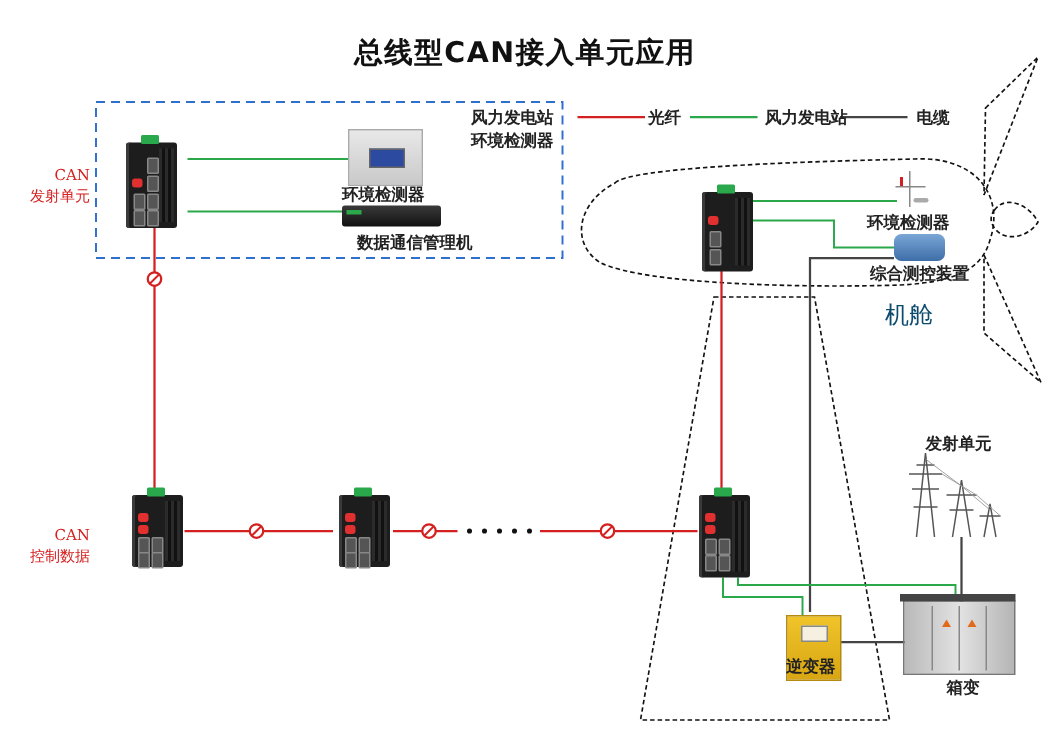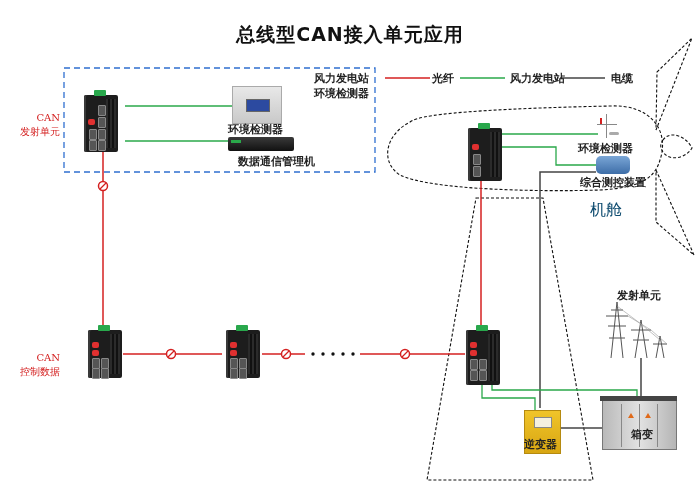--- a/index.html
+++ b/index.html
@@ -204,15 +204,15 @@
 <div class="abs lbl" style="left:524px;top:437px;">逆变器</div>
 
 <div class="abs" style="left:602px;top:400px;width:73px;height:48px;background:linear-gradient(90deg,#b9b9b9,#e2e2e2,#b5b5b5);border:1px solid #777;">
   <div style="position:absolute;left:-3px;top:-5px;width:77px;height:5px;background:#444;"></div>
   <div style="position:absolute;left:18px;top:3px;width:1px;height:43px;background:#888;"></div>
   <div style="position:absolute;left:36px;top:3px;width:1px;height:43px;background:#888;"></div>
   <div style="position:absolute;left:54px;top:3px;width:1px;height:43px;background:#888;"></div>
   <div style="position:absolute;left:25px;top:12px;width:0;height:0;border-left:3px solid transparent;border-right:3px solid transparent;border-bottom:5px solid #e06a1a;"></div>
   <div style="position:absolute;left:42px;top:12px;width:0;height:0;border-left:3px solid transparent;border-right:3px solid transparent;border-bottom:5px solid #e06a1a;"></div>
 </div>
-<div class="abs lbl" style="left:631px;top:427px;">箱变</div>
+<div class="abs lbl" style="left:631px;top:451px;">箱变</div>
 
 <div class="abs big-lbl" style="left:396px;top:463px;margin-top:42px;">塔基</div>
 
 </body></html>

